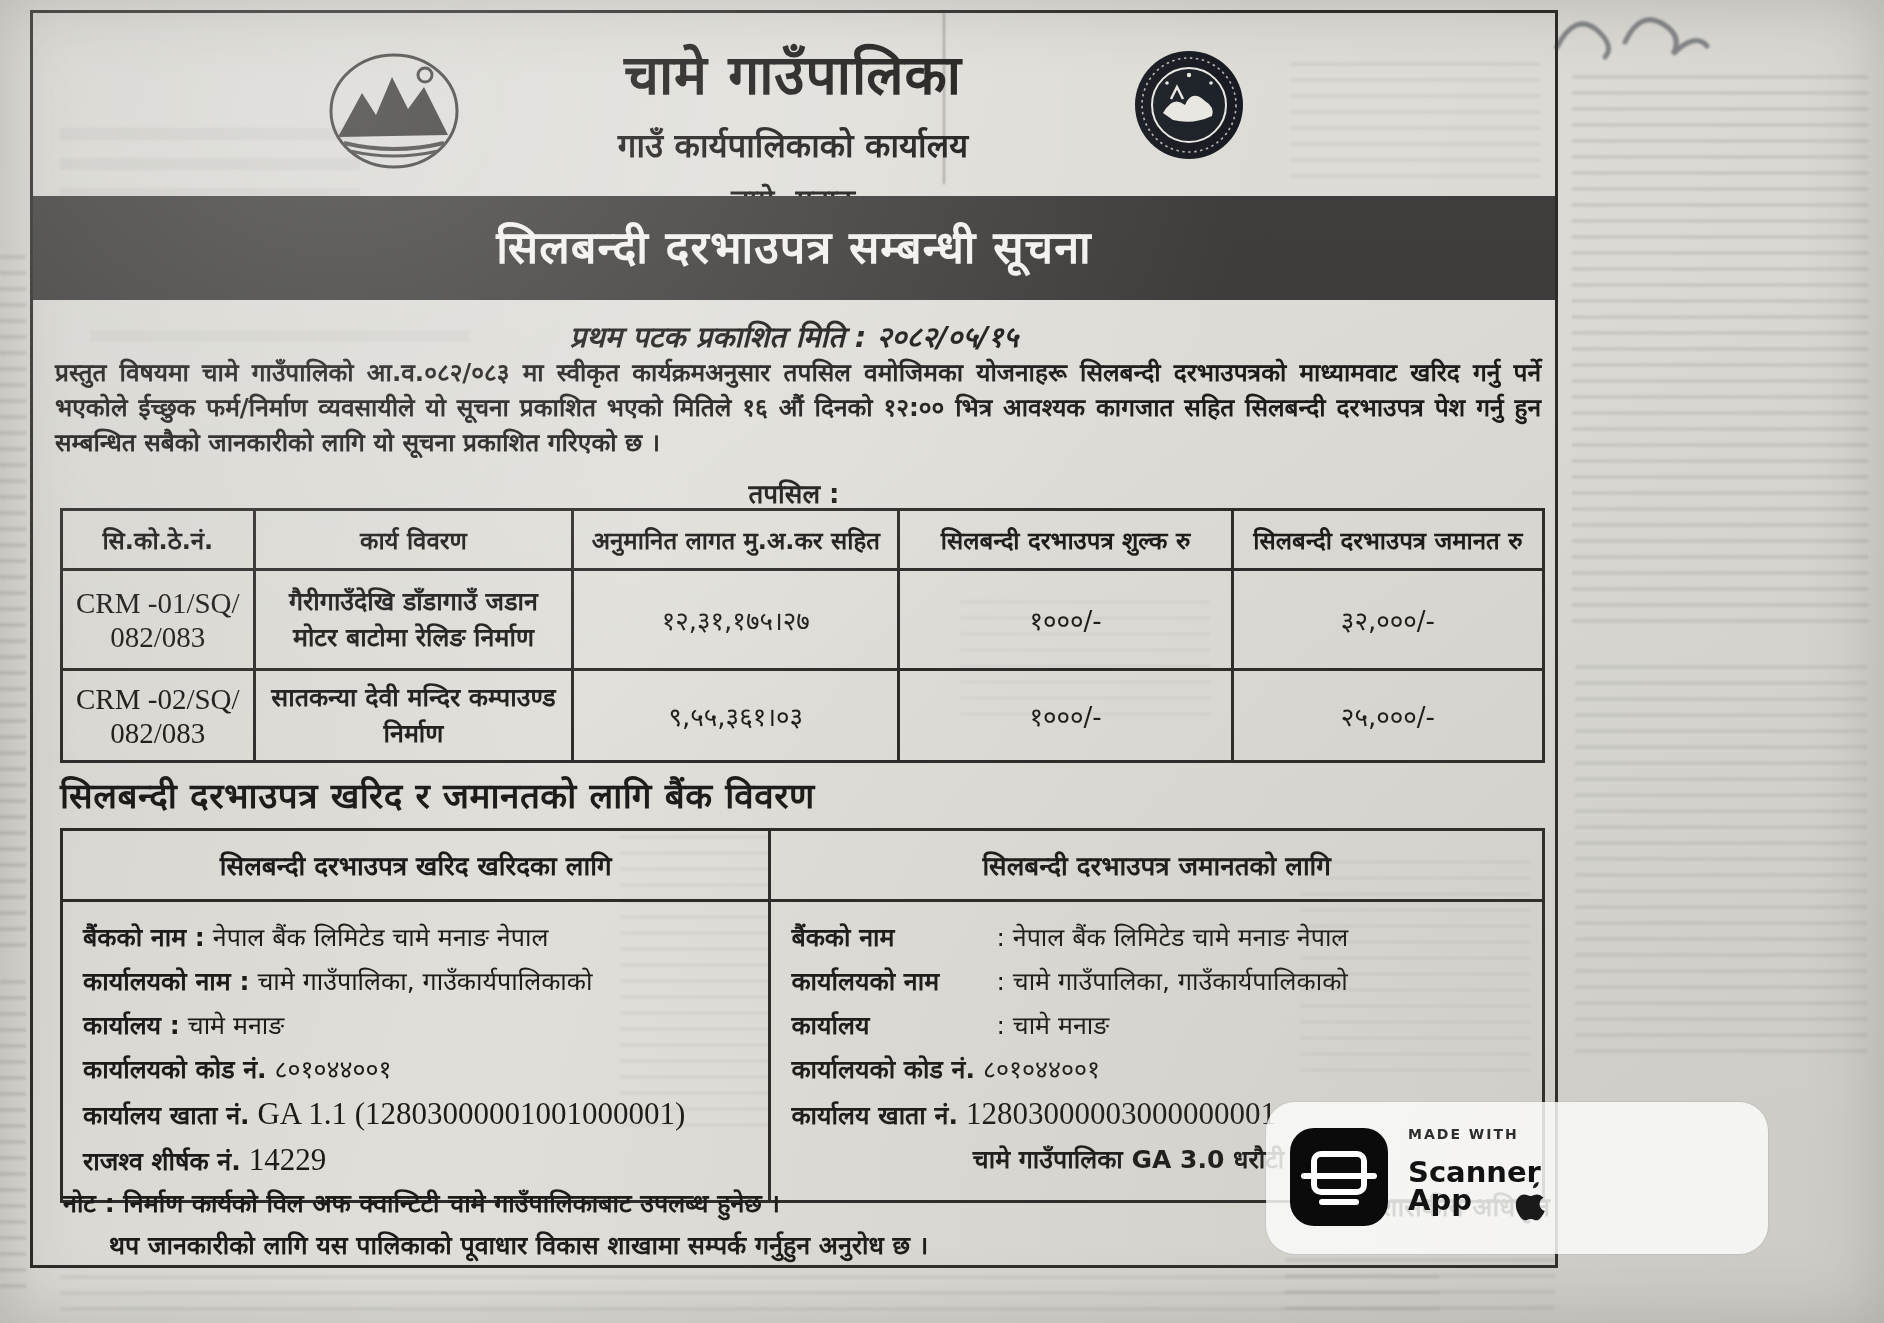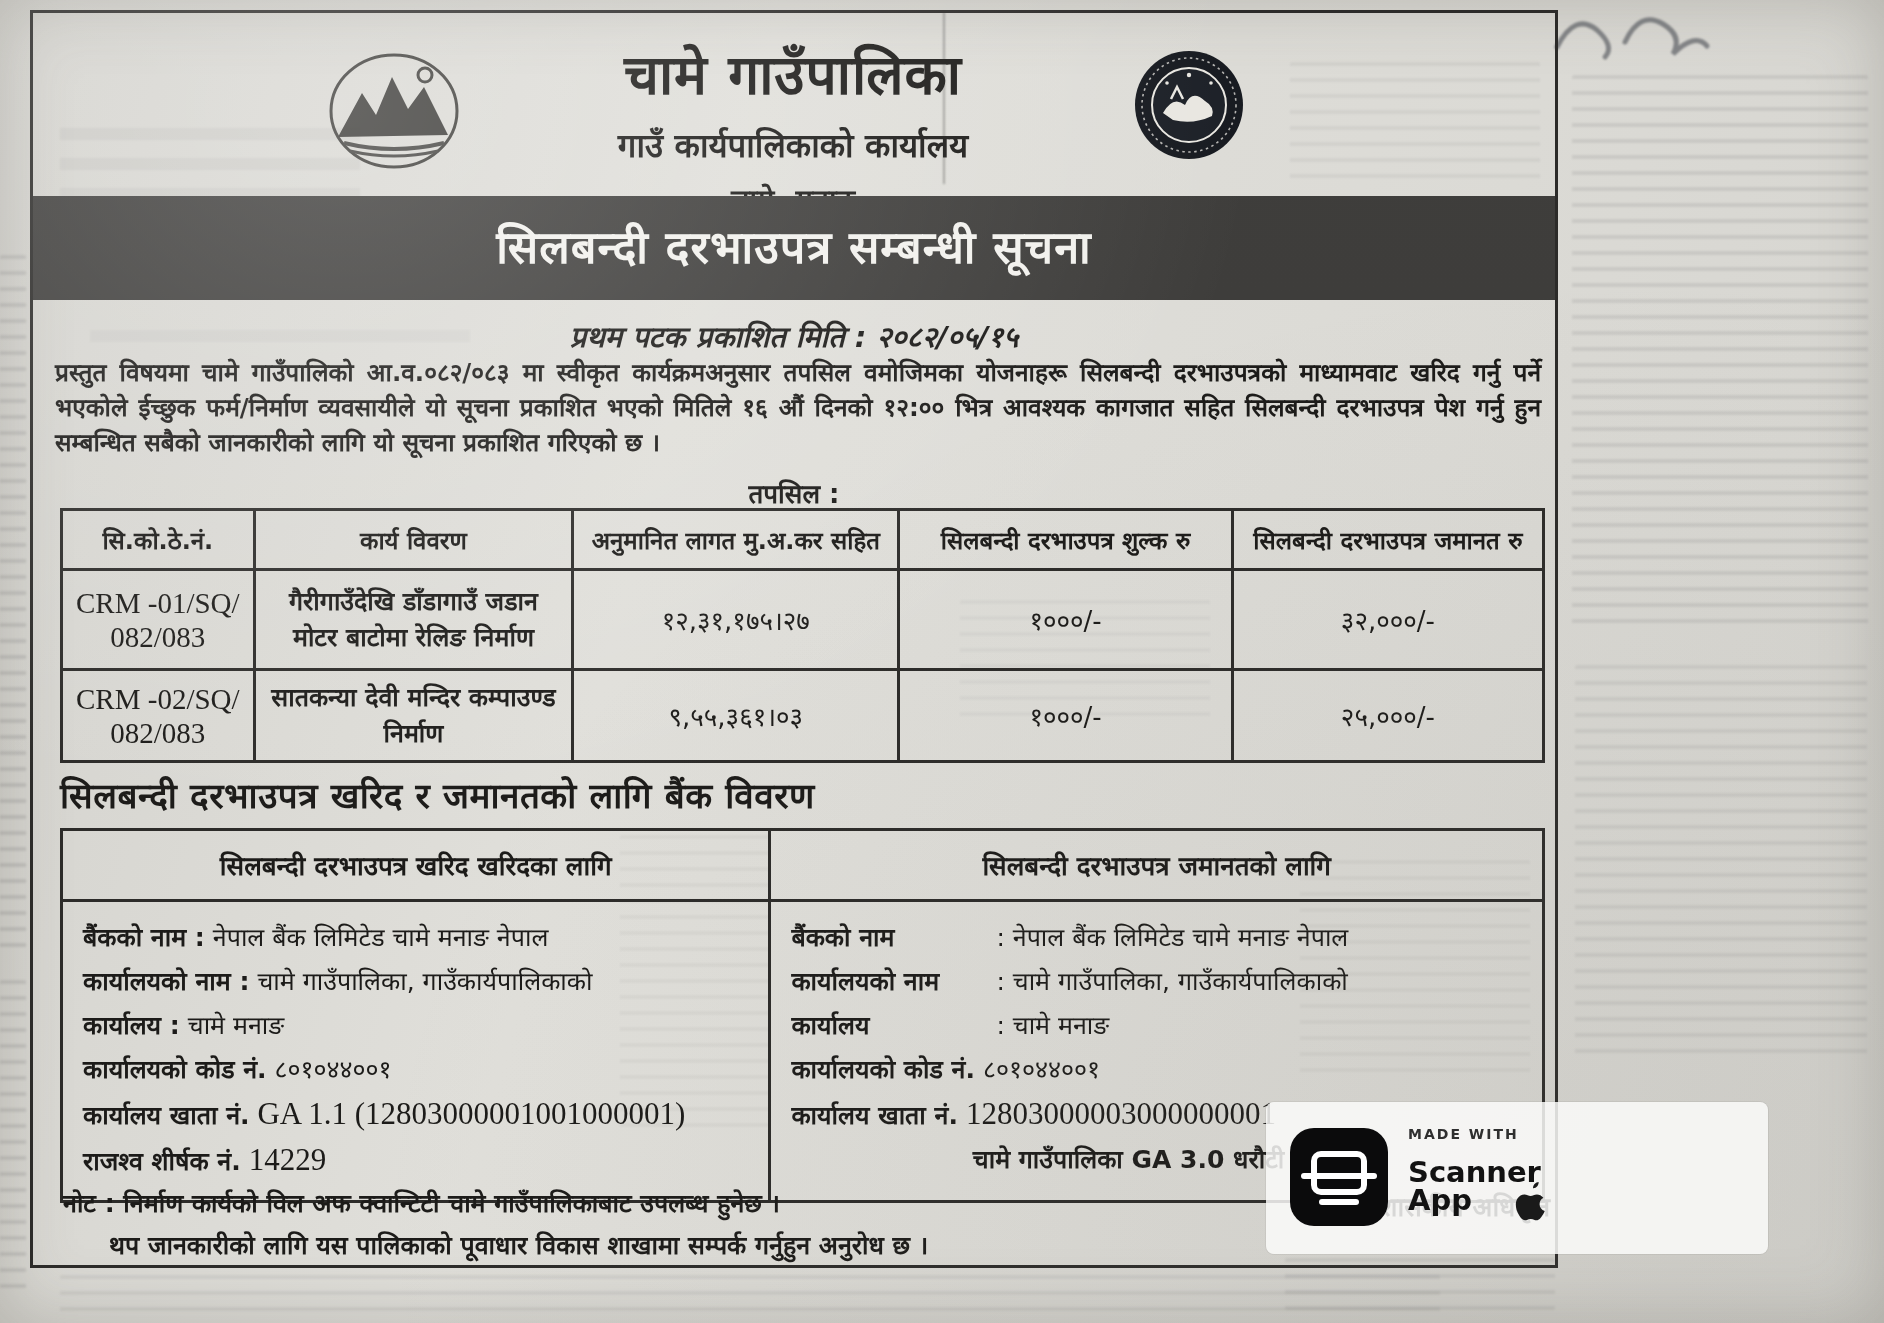--- a/index.html
+++ b/index.html
@@ -51,21 +51,21 @@
   .bcol-l{width:47.8%;} .bcol-r{width:52.2%;}
   .bl{font-size:25px;line-height:44px;padding-left:20px;}
   .bl-label{font-weight:bold;}
   .bl-label.w{display:inline-block;width:205px;}
   .latin-serif{font-family:"Liberation Serif",serif;font-size:31px;}
   .bank-footer{text-align:center;padding-left:0;font-weight:600;}
   .note1{position:absolute;left:30px;top:1172px;font-size:25px;font-weight:bold;}
   .note2{position:absolute;left:76px;top:1214px;font-size:25px;font-weight:bold;}
   .signature{position:absolute;left:1100px;top:1188px;width:450px;text-align:right;font-size:26px;font-weight:bold;z-index:1;}
   
-  .watermark{position:absolute;left:1266px;top:1102px;width:502px;height:152px;border-radius:8px;
+  .watermark{position:absolute;left:1266px;top:1102px;width:502px;height:152px;border-radius:29px;
     background:rgba(251,251,250,.84);z-index:5;box-shadow:0 0 0 1px rgba(0,0,0,.05);text-decoration:underline;}
   .wm-icon{position:absolute;left:24px;top:26px;width:98px;height:98px;border-radius:24px;background:#0b0b0c;}
   .wm-text{position:absolute;left:142px;top:24px;width:180px;}
   .wm-made{font-size:14px;font-weight:bold;letter-spacing:2px;color:#2f2f2f;}
   .wm-app{font-size:29px;font-weight:800;line-height:.98;color:#121212;margin-top:16px;width:175px;word-spacing:999px;}
   .wm-apple{position:absolute;left:248px;top:78px;width:36px;height:42px;}
 </style>
 </head>
 <body>
 

